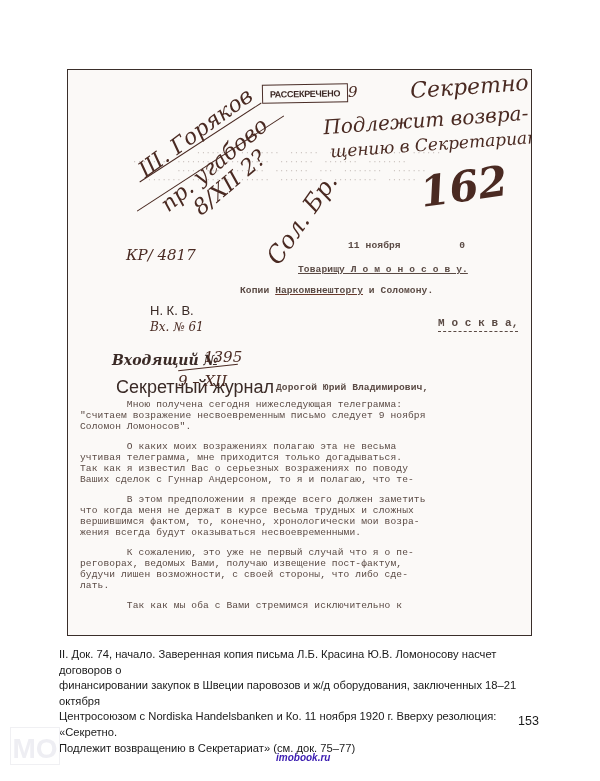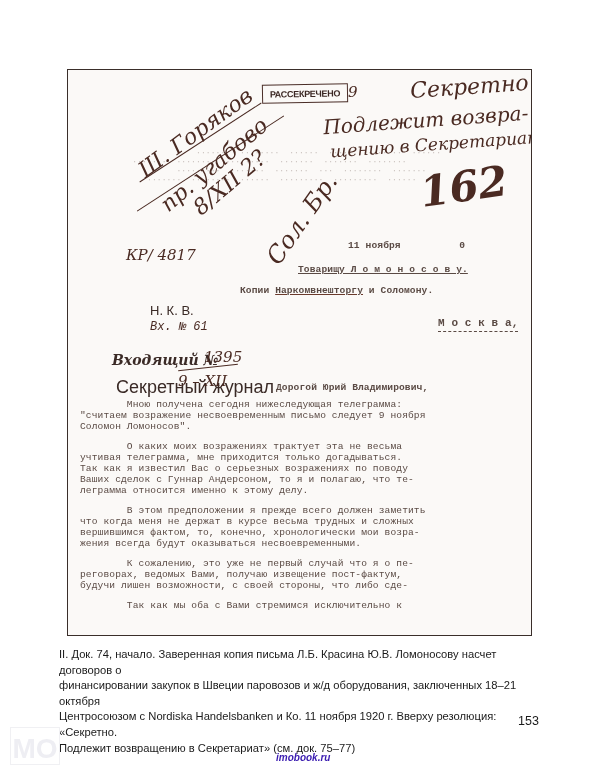--- a/index.html
+++ b/index.html
@@ -59,47 +59,47 @@
   <div class="abs hand" style="left:118px;top:100px;font-size:22px;transform:rotate(-40deg);white-space:nowrap;">8/XII 2?</div>
   <div class="abs hand" style="left:182px;top:135px;font-size:24px;transform:rotate(-55deg);white-space:nowrap;">Сол. Бр.</div>
 
   <div class="abs hand" style="left:58px;top:176px;font-size:15px;">КР/ 4817</div>
   <div class="abs type" style="left:280px;top:170px;font-weight:bold;">11 ноября          0</div>
   <div class="abs type" style="left:230px;top:194px;font-weight:bold;text-decoration:underline;">Товарищу Л о м о н о с о в у.</div>
   <div class="abs type" style="left:172px;top:215px;font-weight:bold;text-align:center;"><span>Копии </span><span class="uline">Наркомвнешторгу</span><span> и Соломону.</span></div>
   <div class="abs type" style="left:370px;top:248px;font-weight:bold;font-size:11px;border-bottom:1px dashed #5a4a44;padding-bottom:2px;">М о с к в а,</div>
 
   <div class="abs nkv" style="left:82px;top:233px;font-size:13px;">Н. К. В.</div>
-  <div class="abs hand" style="left:82px;top:250px;font-size:12px;font-family:Liberation Mono, monospace;">Вх. № 61</div>
+  <div class="abs hand" style="left:82px;top:250px;font-size:12px;">Вх. № 61</div>
   <div class="abs nkv" style="left:48px;top:264px;font-size:18px;margin-top:43px;">Секретный журнал</div>
   <div class="abs nkv" style="left:44px;top:282px;font-size:14px;font-style:italic;font-weight:bold;font-family:'DejaVu Serif',serif;">Входящий №</div>
   <div class="abs hand" style="left:136px;top:278px;font-size:15px;">1395</div>
   <div class="abs" style="left:110px;top:297px;width:60px;height:1px;background:#4a2a22;transform:rotate(-6deg);"></div>
   <div class="abs hand" style="left:110px;top:302px;font-size:15px;">9 – XII</div>
 
   <div class="abs type" style="left:208px;top:312px;font-weight:bold;">Дорогой Юрий Владимирович,</div>
   <div class="abs" style="left:12px;top:329px;">
     <div class="type">        Мною получена сегодня нижеследующая телеграмма:</div>
     <div class="type">"считаем возражение несвоевременным письмо следует 9 ноября</div>
     <div class="type">Соломон Ломоносов".</div>
     <div class="type" style="height:9px;"></div>
-    <div class="type">        О каких моих возражениях трактует эта не весьма</div>
+    <div class="type">        О каких моих возражениях полагаю эта не весьма</div>
     <div class="type">учтивая телеграмма, мне приходится только догадываться.</div>
     <div class="type">Так как я известил Вас о серьезных возражениях по поводу</div>
     <div class="type">Ваших сделок с Гуннар Андерсоном, то я и полагаю, что те-</div>
-    <div class="type">леграмма относится именно к этому делу.</div>
     <div class="type" style="height:9px;"></div>
     <div class="type">        В этом предположении я прежде всего должен заметить</div>
     <div class="type">что когда меня не держат в курсе весьма трудных и сложных</div>
     <div class="type">вершившимся фактом, то, конечно, хронологически мои возра-</div>
     <div class="type">жения всегда будут оказываться несвоевременными.</div>
     <div class="type" style="height:9px;"></div>
     <div class="type">        К сожалению, это уже не первый случай что я о пе-</div>
     <div class="type">реговорах, ведомых Вами, получаю извещение пост-фактум,</div>
     <div class="type">будучи лишен возможности, с своей стороны, что либо сде-</div>
+    <div class="type">лать.</div>
     <div class="type" style="height:9px;"></div>
     <div class="type">        Так как мы оба с Вами стремимся исключительно к</div>
   </div>
 </div>
 
 <div class="caption">
   <div>II. Док. 74, начало. Заверенная копия письма Л.Б. Красина Ю.В. Ломоносову насчет договоров о</div>
   <div>финансировании закупок в Швеции паровозов и ж/д оборудования, заключенных 18–21 октября</div>
   <div>Центросоюзом с Nordiska Handelsbanken и Ко. 11 ноября 1920 г. Вверху резолюция: «Секретно.</div>
   <div>Подлежит возвращению в Секретариат» (см. док. 75–77)</div>

